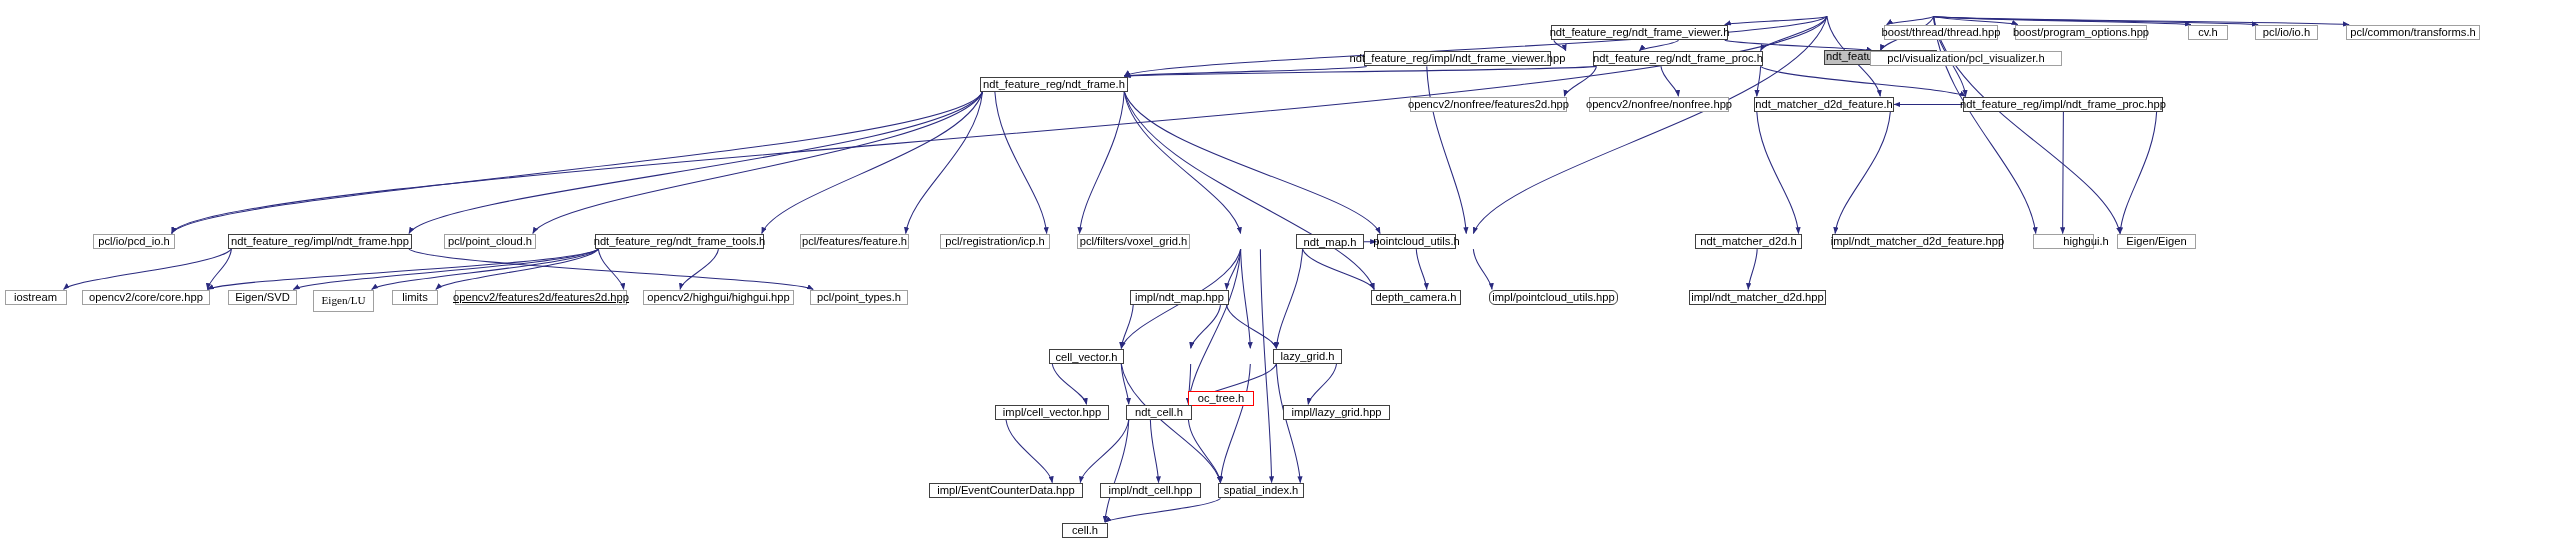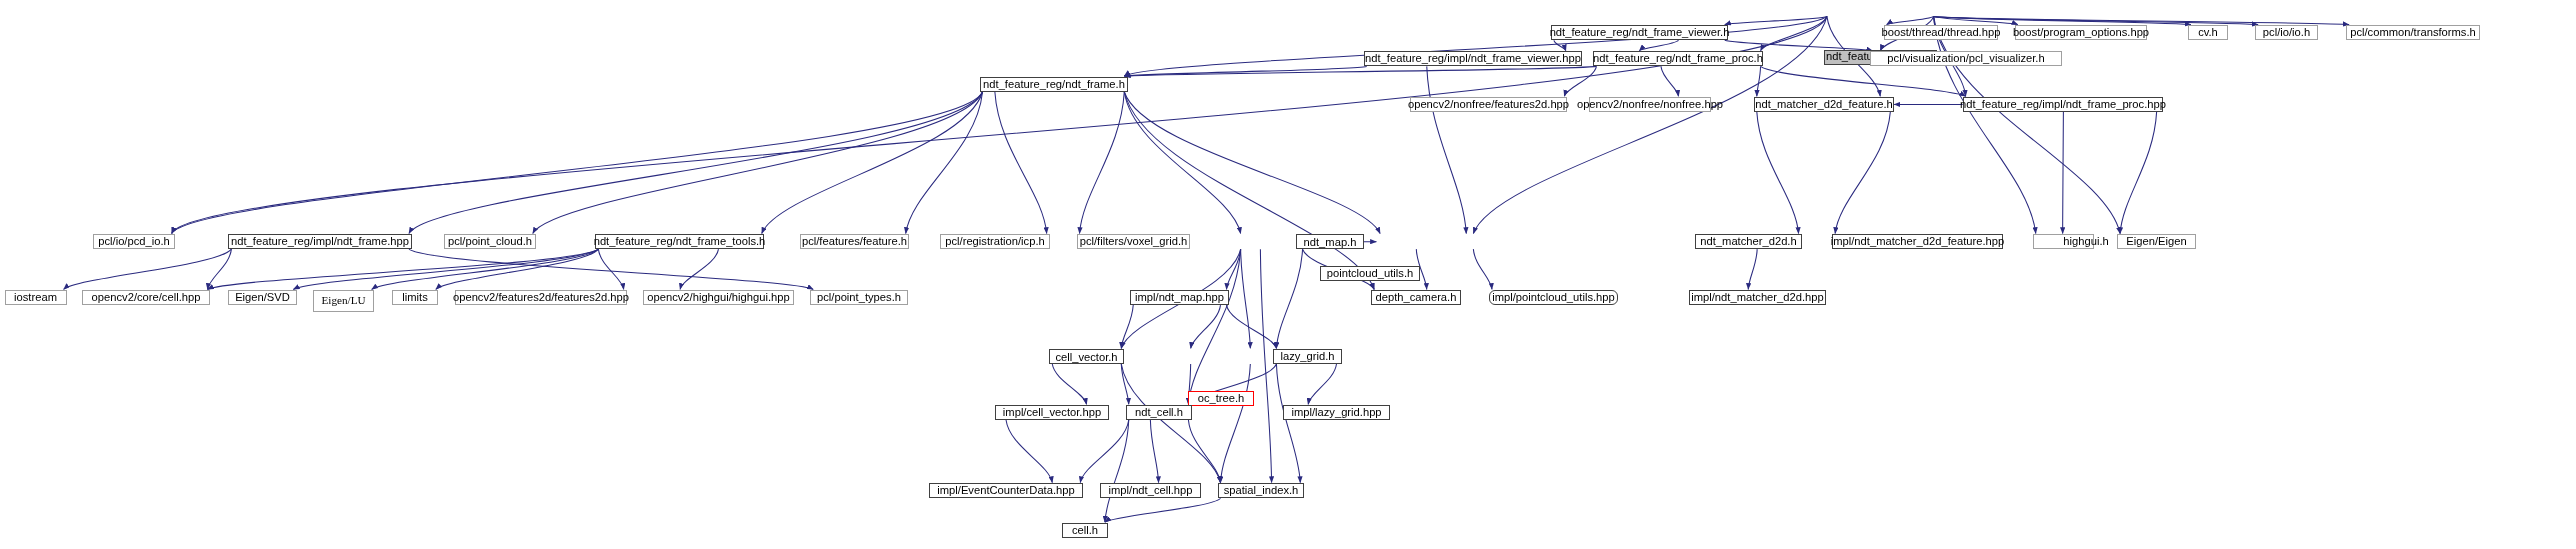--- a/index.html
+++ b/index.html
@@ -137,36 +137,36 @@
       </div>
       <div class="node" style="left: 2188px; top: 25px; width: 40px; height: 15px;">
         <span>cv.h</span>
       </div>
       <div class="node" style="left: 2255px; top: 25px; width: 63px; height: 15px;">
         <span>pcl/io/io.h</span>
       </div>
       <div class="node" style="left: 2346px; top: 25px; width: 134px; height: 15px;">
         <span>pcl/common/transforms.h</span>
       </div>
-      <div class="node strong" style="left: 1364px; top: 51px; width: 218px; height: 15px;">
+      <div class="node strong" style="left: 1364px; top: 51px; width: 187px; height: 15px;">
         <span>ndt_feature_reg/impl/ndt_frame_viewer.hpp</span>
       </div>
       <div class="node strong" style="left: 1593px; top: 51px; width: 170px; height: 15px;">
         <span>ndt_feature_reg/ndt_frame_proc.h</span>
       </div>
       <div class="node" style="left: 1870px; top: 51px; width: 192px; height: 15px;">
         <span>pcl/visualization/pcl_visualizer.h</span>
       </div>
       <div class="node strong" style="left: 980px; top: 77px; width: 148px; height: 15px;">
         <span>ndt_feature_reg/ndt_frame.h</span>
       </div>
       <div class="node" style="left: 1410px; top: 97px; width: 157px; height: 15px;">
         <span>opencv2/nonfree/features2d.hpp</span>
       </div>
-      <div class="node" style="left: 1589px; top: 97px; width: 122px; height: 15px;">
+      <div class="node" style="left: 1589px; top: 97px; width: 140px; height: 15px;">
         <span>opencv2/nonfree/nonfree.hpp</span>
       </div>
       <div class="node strong" style="left: 1754px; top: 97px; width: 140px; height: 15px;">
         <span>ndt_matcher_d2d_feature.h</span>
       </div>
       <div class="node strong" style="left: 1963px; top: 97px; width: 200px; height: 15px;">
         <span>ndt_feature_reg/impl/ndt_frame_proc.hpp</span>
       </div>
       <div class="node" style="left: 93px; top: 234px; width: 82px; height: 15px;">
         <span>pcl/io/pcd_io.h</span>
@@ -185,51 +185,51 @@
       </div>
       <div class="node" style="left: 940px; top: 234px; width: 110px; height: 15px;">
         <span>pcl/registration/icp.h</span>
       </div>
       <div class="node" style="left: 1077px; top: 234px; width: 113px; height: 15px;">
         <span>pcl/filters/voxel_grid.h</span>
       </div>
       <div class="node strong" style="left: 1296px; top: 234px; width: 68px; height: 15px; align-items: flex-end;">
         <span>ndt_map.h</span>
       </div>
-      <div class="node strong" style="left: 1320px; top: 234px; width: 100px; height: 15px; margin-top: 32px;">
+      <div class="node strong" style="left: 1377px; top: 234px; width: 79px; height: 15px;">
         <span>pointcloud_utils.h</span>
       </div>
       <div class="node strong" style="left: 1695px; top: 234px; width: 107px; height: 15px;">
         <span>ndt_matcher_d2d.h</span>
       </div>
       <div class="node strong" style="left: 1832px; top: 234px; width: 171px; height: 15px;">
         <span>impl/ndt_matcher_d2d_feature.hpp</span>
       </div>
       <div class="node" style="left: 2033px; top: 234px; width: 61px; height: 15px; padding-left: 45px;">
         <span>highgui.h</span>
       </div>
       <div class="node" style="left: 2117px; top: 234px; width: 79px; height: 15px;">
         <span>Eigen/Eigen</span>
       </div>
       <div class="node" style="left: 4.5px; top: 290px; width: 62px; height: 15px;">
         <span>iostream</span>
       </div>
       <div class="node" style="left: 82px; top: 290px; width: 128px; height: 15px;">
-        <span>opencv2/core/cell.hpp</span>
+        <span>opencv2/core/core.hpp</span>
       </div>
       <div class="node" style="left: 228px; top: 290px; width: 69px; height: 15px;">
         <span>Eigen/SVD</span>
       </div>
       <div class="node" style="left: 313px; top: 290px; width: 61px; height: 22px; font-family: Liberation Serif, serif;">
         <span>Eigen/LU</span>
       </div>
       <div class="node" style="left: 392px; top: 290px; width: 46px; height: 15px;">
         <span>limits</span>
       </div>
-      <div class="node" style="left: 455px; top: 290px; width: 172px; height: 15px;">
+      <div class="node" style="left: 455px; top: 290px; width: 172px; height: 15px; text-decoration: underline;">
         <span>opencv2/features2d/features2d.hpp</span>
       </div>
       <div class="node" style="left: 643px; top: 290px; width: 151px; height: 15px;">
         <span>opencv2/highgui/highgui.hpp</span>
       </div>
       <div class="node" style="left: 810px; top: 290px; width: 98px; height: 15px;">
         <span>pcl/point_types.h</span>
       </div>
       <div class="node strong" style="left: 1130px; top: 290px; width: 99px; height: 15px;">
         <span>impl/ndt_map.hpp</span>

